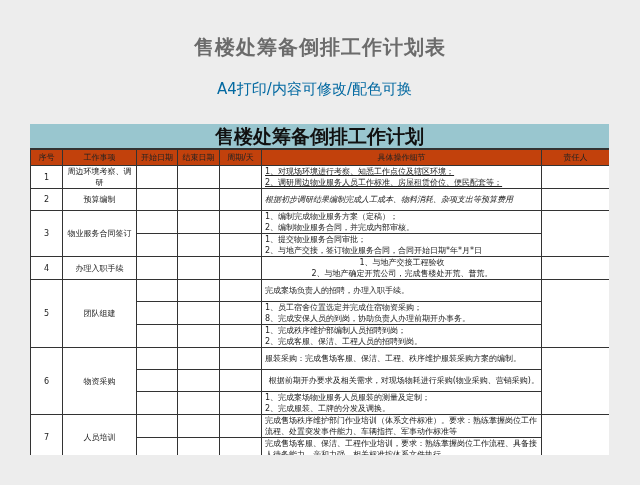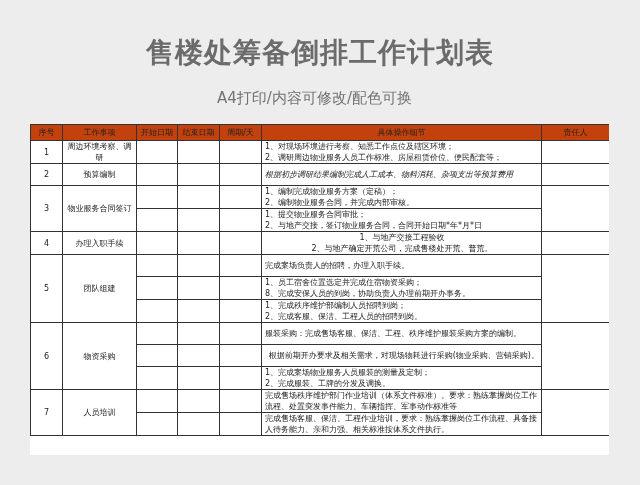--- a/index.html
+++ b/index.html
@@ -4,26 +4,26 @@
 <style>
   html, body { margin:0; padding:0; }
   body {
     width:640px; height:485px; overflow:hidden;
     background:#ededed;
     font-family:"DejaVu Sans", "Liberation Sans", sans-serif;
     position:relative;
   }
   .page-title {
     position:absolute; left:0; width:640px; top:34px;
-    text-align:center; font-size:28px; font-weight:bold; color:#6b6b6b;
+    text-align:center; font-size:20px; font-weight:bold; color:#6b6b6b;
     letter-spacing:1px;
   }
   .page-subtitle {
-    position:absolute; left:0; width:629px; top:89px;
-    text-align:center; font-size:15px; color:#737373;
+    position:absolute; left:0; width:629px; top:80px;
+    text-align:center; font-size:15px; color:#0369a1;
   }
   .sheet {
     position:absolute; left:30px; top:124px; width:579px; height:331px;
     overflow:hidden; background:#fff;
   }
   .sheet-title {
     height:24px; background:#99c6cf; text-align:center;
     font-size:19px; font-weight:bold; color:#111; line-height:24px;
     border-bottom:1px solid #333;
   }
@@ -41,20 +41,21 @@
   tr.r td { height:21px; }
   td.empty { background:#fff; }
 </style>
 </head>
 <body>
 
 <div class="page-title">售楼处筹备倒排工作计划表</div>
 <div class="page-subtitle">A4打印/内容可修改/配色可换</div>
 
 <div class="sheet">
+  <div class="sheet-title">售楼处筹备倒排工作计划</div>
   <table>
     <colgroup>
       <col style="width:32px">
         <col style="width:74px">
         <col style="width:41px">
         <col style="width:42px">
         <col style="width:42px">
         <col style="width:280px">
         <col style="width:68px">
     </colgroup>
@@ -69,21 +70,21 @@
         <th>责任人</th>
       </tr>
     </thead>
     <tbody id="tbody">
         <tr class="r">
           <td class="c" rowspan="1">1</td>
           <td class="c" rowspan="1">周边环境考察、调研</td>
           <td class="empty"></td>
           <td class="empty"></td>
           <td class="empty"></td>
-          <td class="d" style="white-space: pre-line;">1、对现场环境进行考察、知悉工作点位及辖区环境；
+          <td class="d" style="white-space: pre-line; text-decoration: underline;">1、对现场环境进行考察、知悉工作点位及辖区环境；
 2、调研周边物业服务人员工作标准、房屋租赁价位、便民配套等；</td>
           <td class="empty" rowspan="1"></td>
         </tr>
         <tr class="r">
           <td class="c" rowspan="1">2</td>
           <td class="c" rowspan="1">预算编制</td>
           <td class="empty"></td>
           <td class="empty"></td>
           <td class="empty"></td>
           <td class="d" style="white-space: pre-line; font-style: italic;">根据初步调研结果编制完成人工成本、物料消耗、杂项支出等预算费用</td>

